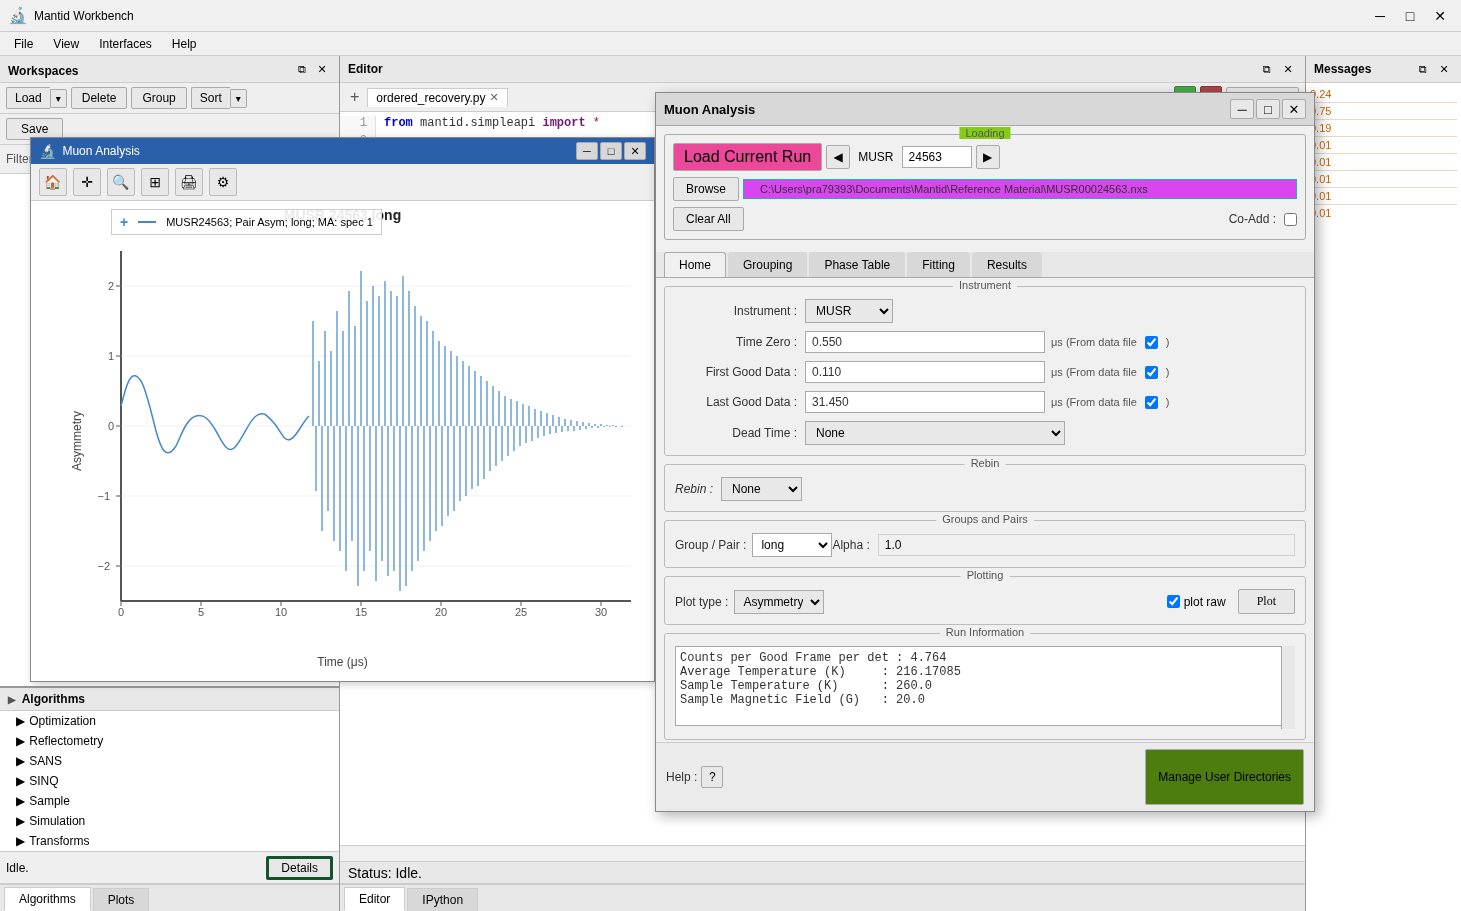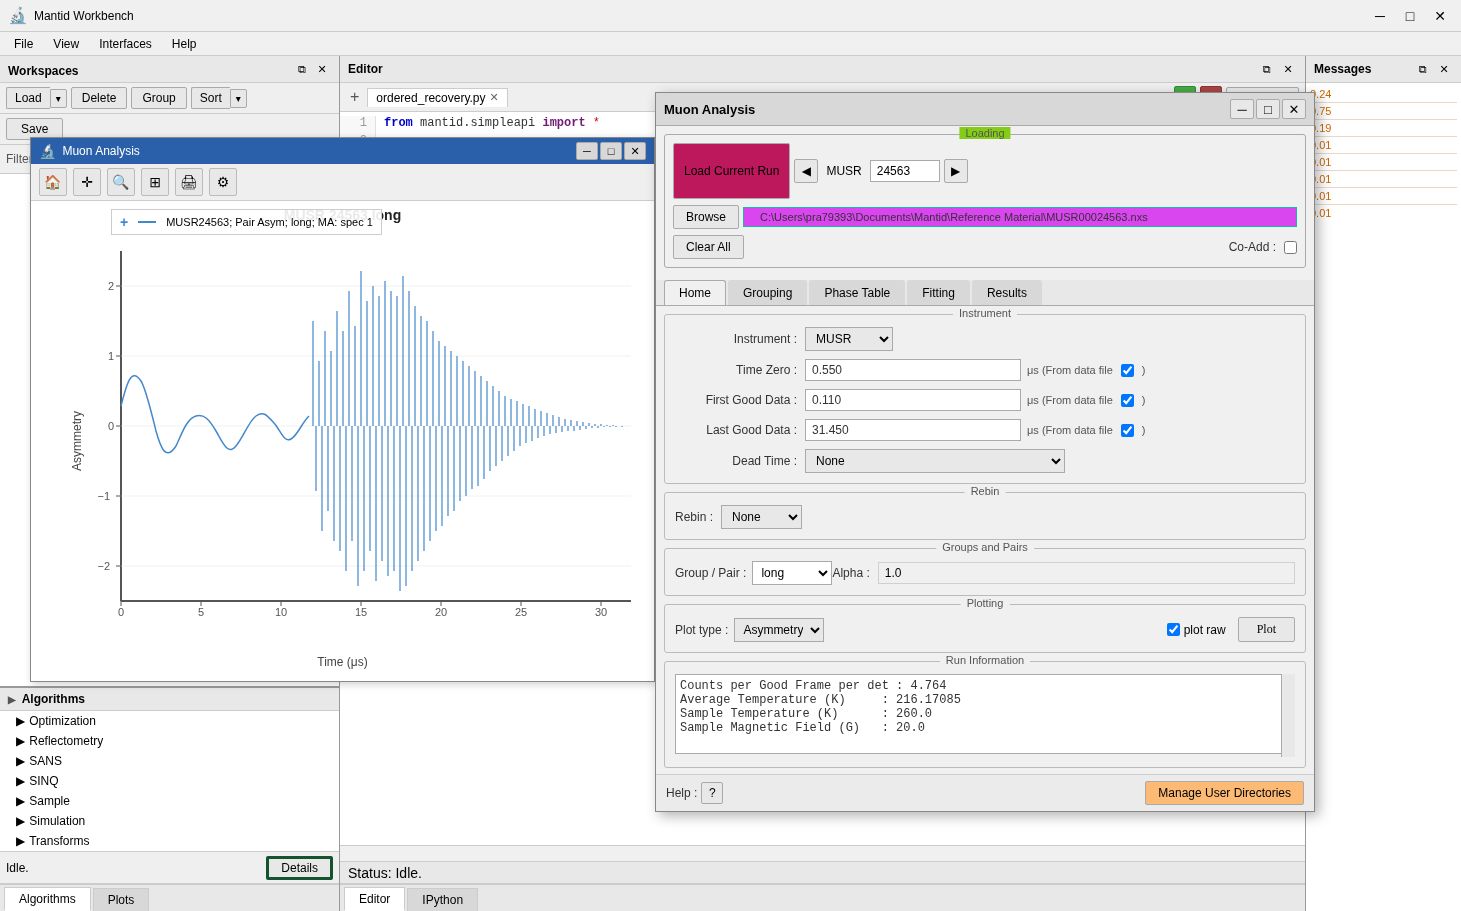--- a/index.html
+++ b/index.html
@@ -224,21 +224,21 @@
       transform: translateX(-50%);
       background: #84cc16;
       padding: 0 6px;
       font-size: 11px;
       color: #555;
     }
     .loading-row1 { display: flex; align-items: center; gap: 4px; margin-bottom: 6px; }
     .loading-row2 { display: flex; align-items: center; gap: 4px; margin-bottom: 6px; }
     .loading-row3 { display: flex; align-items: center; gap: 4px; }
 
-    .load-curr-btn { padding: 20px 10px; background: #be185d; border: 1px solid #aaa; cursor: pointer; font-size: 12px; border-radius: 2px; white-space: nowrap; }
+    .load-curr-btn { padding: 4px 10px; background: #ec4899; border: 1px solid #aaa; cursor: pointer; font-size: 16px; border-radius: 2px; white-space: nowrap; }
     .nav-btn { width: 24px; height: 24px; background: #e8e8e8; border: 1px solid #aaa; cursor: pointer; font-size: 12px; border-radius: 2px; display: flex; align-items: center; justify-content: center; }
     .run-input { width: 70px; padding: 3px 6px; border: 1px solid #aaa; font-size: 12px; background: white; }
     .nav-btn-fwd { width: 24px; height: 24px; background: #e8e8e8; border: 1px solid #aaa; cursor: pointer; font-size: 12px; border-radius: 2px; display: flex; align-items: center; justify-content: center; }
     .browse-btn { padding: 4px 12px; background: #e8e8e8; border: 1px solid #aaa; cursor: pointer; font-size: 12px; border-radius: 2px; white-space: nowrap; }
     .filepath-display { flex: 1; padding: 3px 16px; border: 1px solid #14b8a6; background: #d946ef; font-size: 11px; color: #333; overflow: hidden; white-space: nowrap; }
     .clear-all-btn { padding: 4px 12px; background: #e8e8e8; border: 1px solid #aaa; cursor: pointer; font-size: 12px; border-radius: 2px; }
     .coadd-label { font-size: 12px; color: #333; margin-left: auto; }
     .coadd-check { margin-left: 4px; }
 
     
@@ -263,29 +263,29 @@
       left: 50%;
       transform: translateX(-50%);
       background: #f0f0f0;
       padding: 0 6px;
       font-size: 11px;
       color: #555;
     }
     .form-row { display: flex; align-items: center; margin-bottom: 8px; }
     .form-row:last-child { margin-bottom: 0; }
     .form-label { width: 130px; font-size: 12px; color: #333; text-align: right; padding-right: 8px; }
-    .form-input { width: 216px; padding: 3px 6px; border: 1px solid #aaa; font-size: 12px; background: #f5f5f5; color: #333; }
+    .form-input { width: 240px; padding: 3px 6px; border: 1px solid #aaa; font-size: 12px; background: #f5f5f5; color: #333; }
     .form-input.white { background: white; }
     .form-select { padding: 3px 24px 3px 6px; border: 1px solid #aaa; font-size: 12px; background: #e8e8e8; cursor: pointer; }
     .form-select-wide { width: 260px; }
     .check-unit { display: flex; align-items: center; gap: 8px; font-size: 11px; color: #555; margin-left: 6px; }
 
     
     .rebin-row { display: flex; align-items: center; }
-    .rebin-label { font-size: 12px; color: #333; margin-right: 8px; }
+    .rebin-label { font-size: 12px; color: #333; margin-right: 8px; font-style: italic; }
     .rebin-select { padding: 3px 24px 3px 6px; border: 1px solid #aaa; font-size: 12px; background: #e8e8e8; cursor: pointer; }
 
     
     .gp-row { display: flex; align-items: center; }
     .gp-label { font-size: 12px; color: #333; margin-right: 6px; }
     .gp-select { padding: 3px 4px; border: 1px solid #aaa; font-size: 12px; background: white; cursor: pointer; min-width: 80px; }
     .alpha-label { font-size: 12px; color: #333; margin-left: auto; padding-right: 8px; }
     .alpha-input { flex: 1; padding: 3px 6px; border: 1px solid #d0d0d0; font-size: 12px; background: #f0f0f0; }
 
     
@@ -311,21 +311,21 @@
     
     .dialog-footer {
       display: flex;
       align-items: center;
       padding: 6px 10px;
       border-top: 1px solid #ccc;
       background: #ebebeb;
     }
     .help-label { font-size: 12px; color: #333; }
     .help-btn { width: 22px; height: 22px; border: 1px solid #aaa; background: #e8e8e8; cursor: pointer; font-size: 12px; border-radius: 2px; display: flex; align-items: center; justify-content: center; margin-left: 4px; }
-    .manage-dirs-btn { margin-left: auto; padding: 4px 12px; background: #fdba74; border: 1px solid #aaa; cursor: pointer; font-size: 12px; border-radius: 2px; }
+    .manage-dirs-btn { margin-left: auto; padding: 20px 12px; background: #4d7c0f; border: 1px solid #aaa; cursor: pointer; font-size: 12px; border-radius: 2px; }
 
     
     .muon-small-window {
       position: fixed;
       top: 137px;
       left: 30px;
       width: 625px;
       height: 545px;
       background: #f0f0f0;
       border: 1px solid #888;

